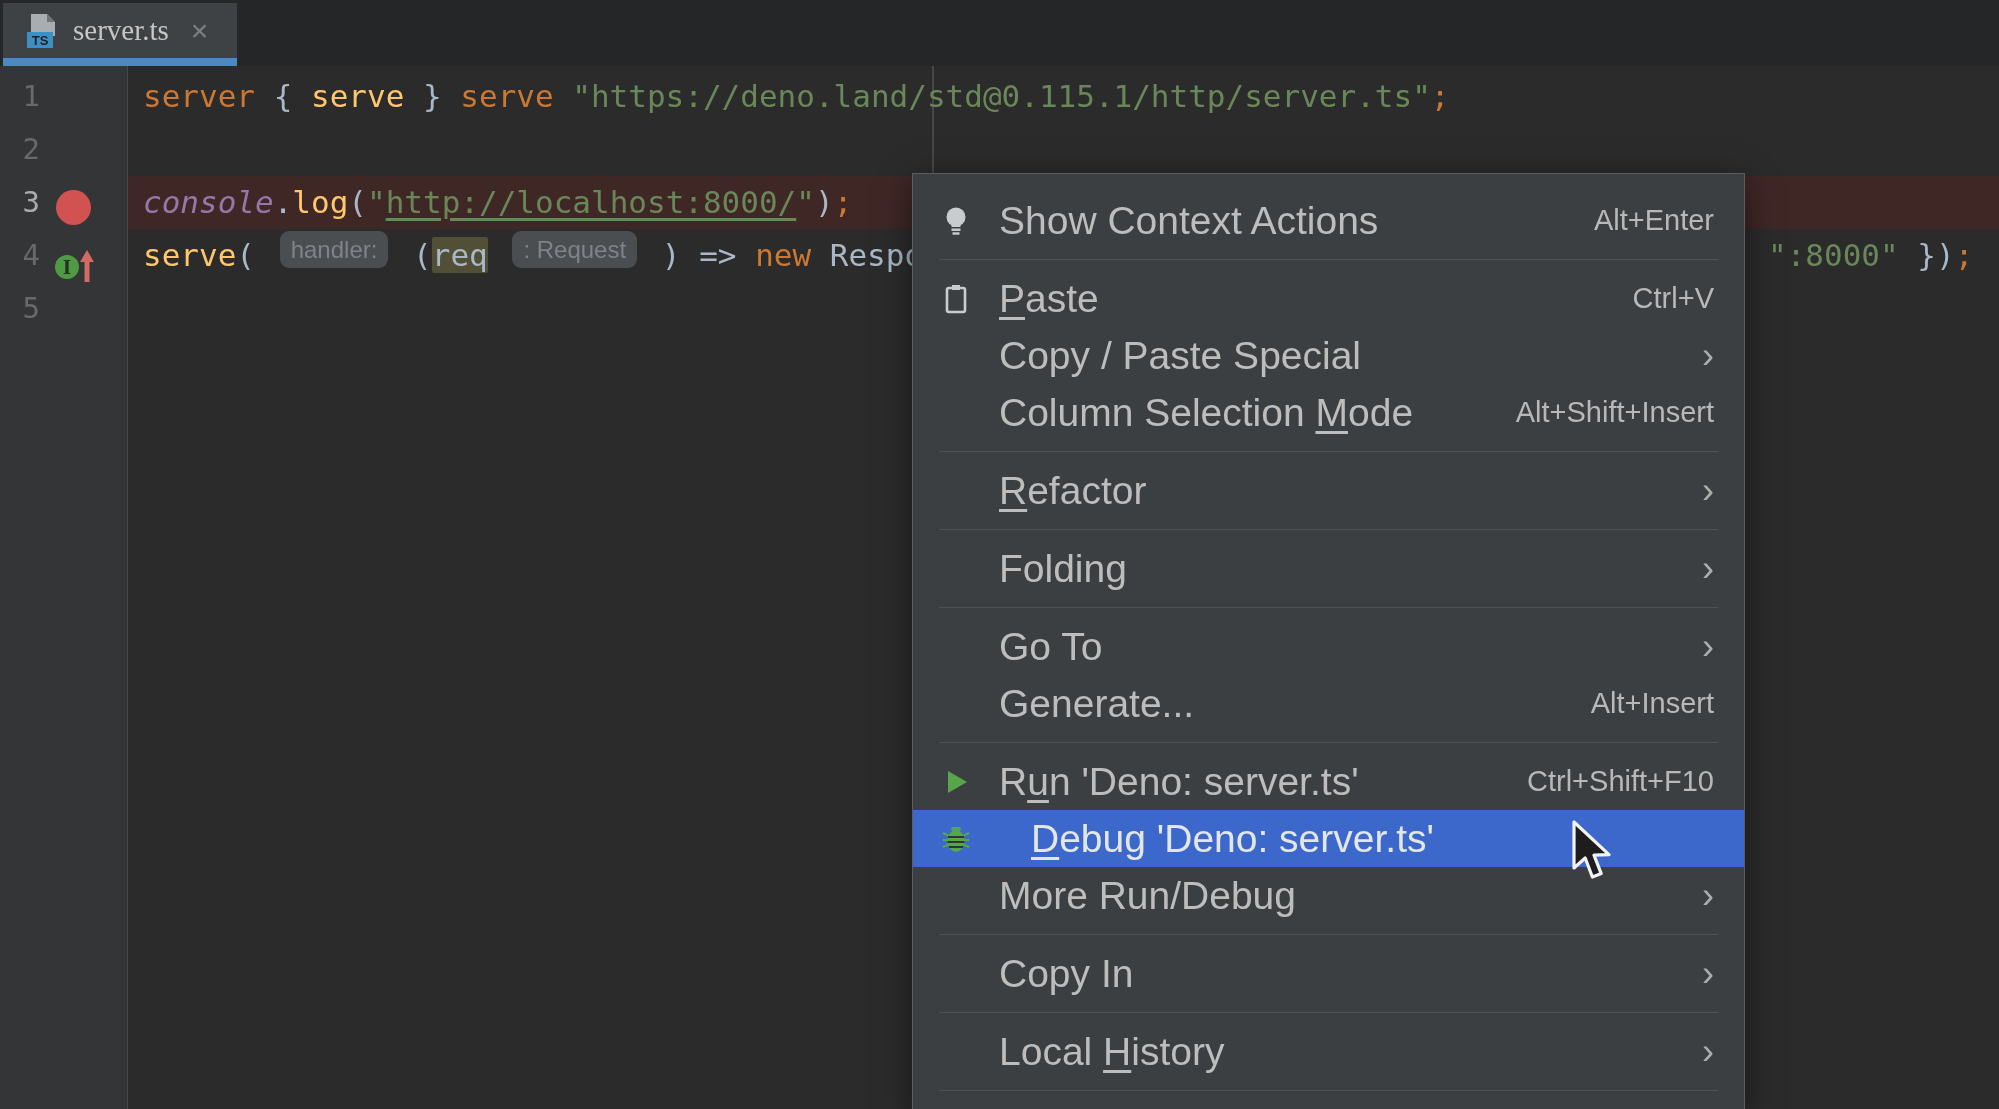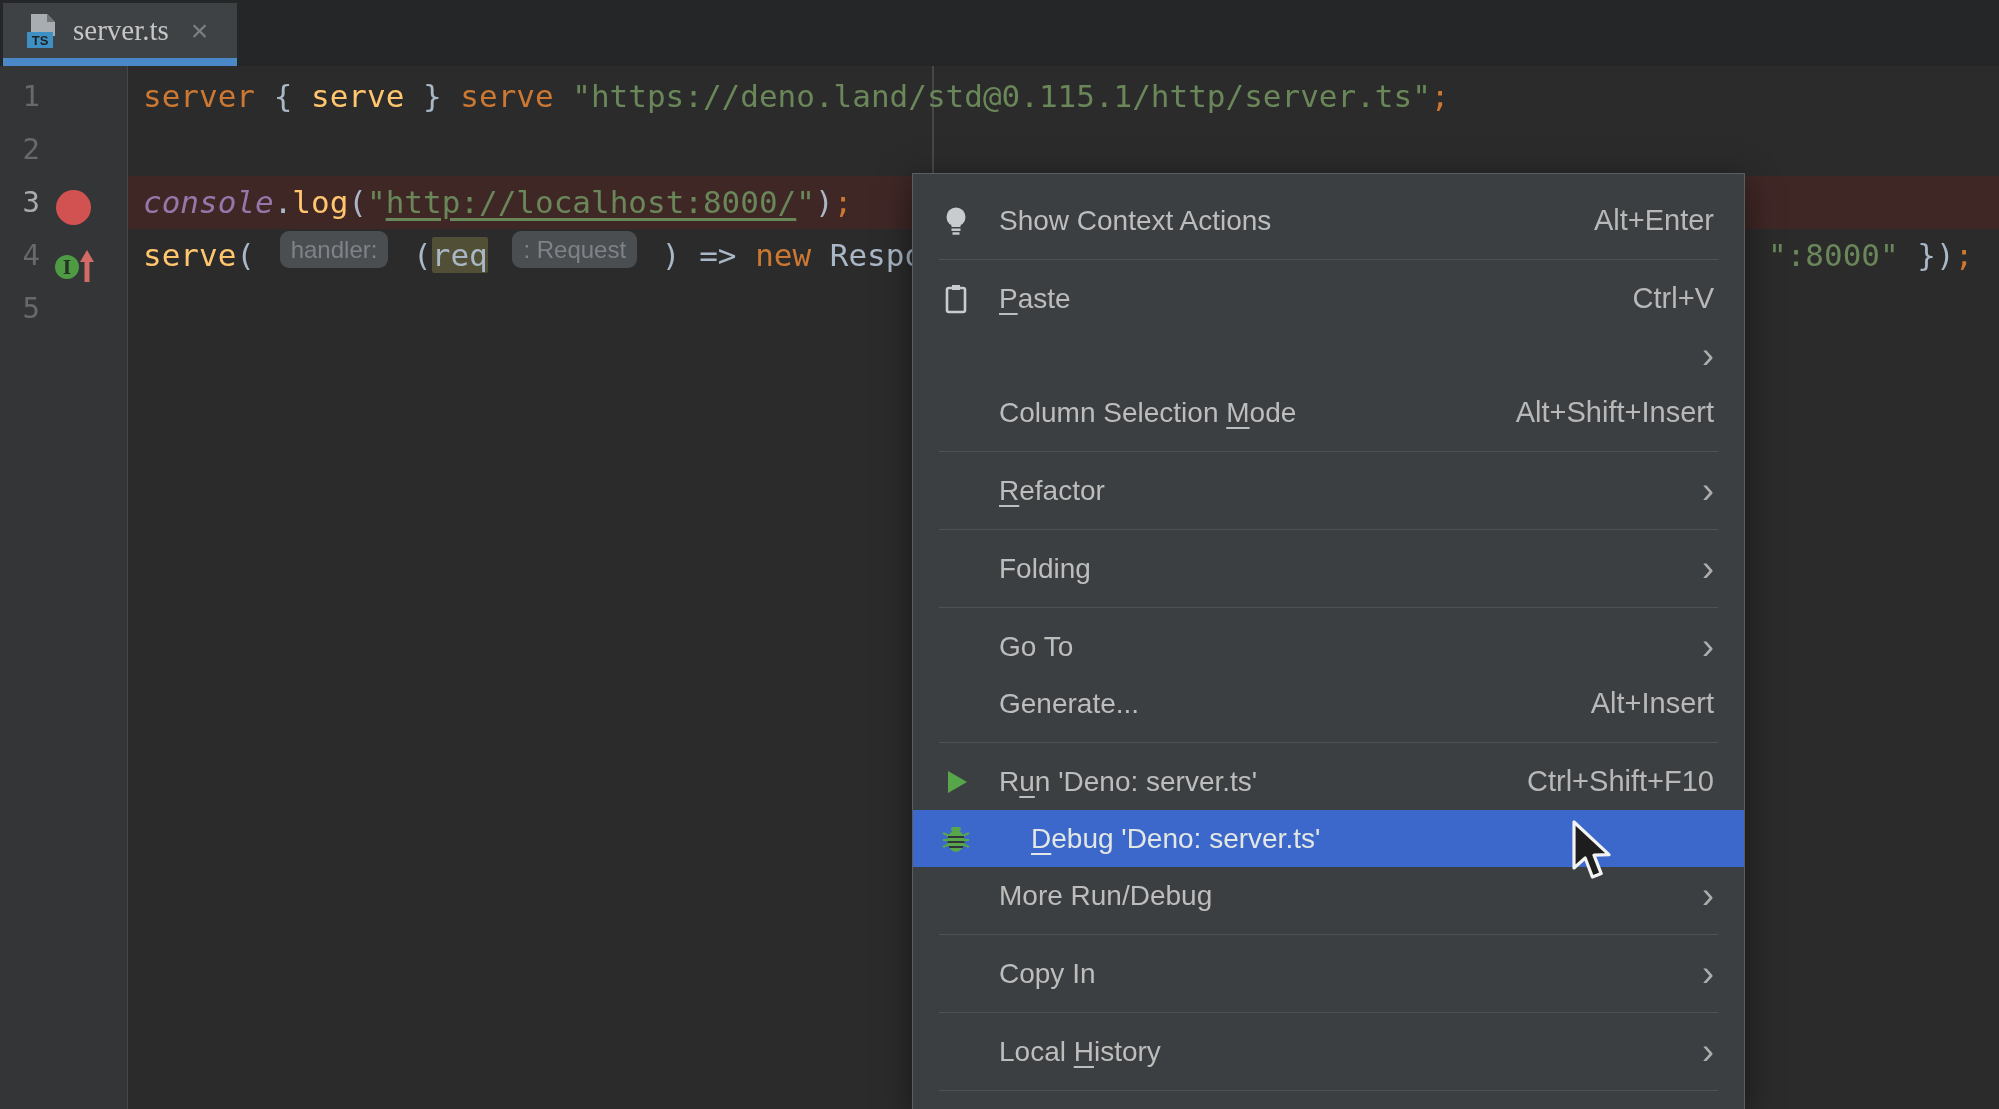--- a/index.html
+++ b/index.html
@@ -41,21 +41,21 @@
   #run-gutter{position:absolute;left:54px;top:180px;width:44px;height:40px;}
 
   
   #context-menu{position:absolute;left:912px;top:173px;width:833px;height:936px;
                 background:#3c3f41;border:1px solid #5a5e60;border-bottom:none;
                 box-sizing:border-box;padding-top:18px;overflow:hidden;z-index:10;
                 font-family:"Liberation Sans",sans-serif;box-shadow:0 8px 30px rgba(0,0,0,.5);}
   .menu-item{display:flex;align-items:center;height:57px;padding:0 30px 0 26px;}
   .menu-item.selected{background:#3c68cc;gap:32px;}
   .mi-icon{width:34px;height:34px;margin-right:26px;flex:none;}
-  .mi-label{font-size:28px;color:#bdbdbd;white-space:pre;}
+  .mi-label{font-size:39px;color:#bdbdbd;white-space:pre;}
   .menu-item.selected .mi-label{color:#e3e7e3;}
   .mi-label u{text-underline-offset:5px;}
   .mi-spacer{flex:1;}
   .mi-shortcut{font-size:29px;color:#b8b8b8;}
   .mi-arrow{font-size:36px;color:#adadad;line-height:1;}
   .menu-sep{height:0;border-top:1px solid #515151;margin:10px 26px;}
 
   
   #mouse-cursor{position:absolute;left:1570px;top:820px;z-index:20;}
 </style>
@@ -137,20 +137,21 @@
         <span class="mi-icon"><svg width="34" height="34" viewBox="0 0 34 34">
             <rect x="8" y="6" width="18" height="24" rx="2" fill="none" stroke="#c9ccce" stroke-width="2.6"></rect>
             <rect x="13" y="3" width="8" height="5" fill="#c9ccce"></rect>
           </svg></span>
         <span class="mi-label"><u>P</u>aste</span>
         <span class="mi-spacer"></span>
         <span class="mi-shortcut">Ctrl+V</span>
       </div>
       <div class="menu-item">
         <span class="mi-icon"></span>
+        <span class="mi-label">Copy / Paste Special</span>
         <span class="mi-spacer"></span>
         <span class="mi-arrow">›</span>
       </div>
       <div class="menu-item">
         <span class="mi-icon"></span>
         <span class="mi-label">Column Selection <u>M</u>ode</span>
         <span class="mi-spacer"></span>
         <span class="mi-shortcut">Alt+Shift+Insert</span>
       </div>
       <div class="menu-sep"></div>

